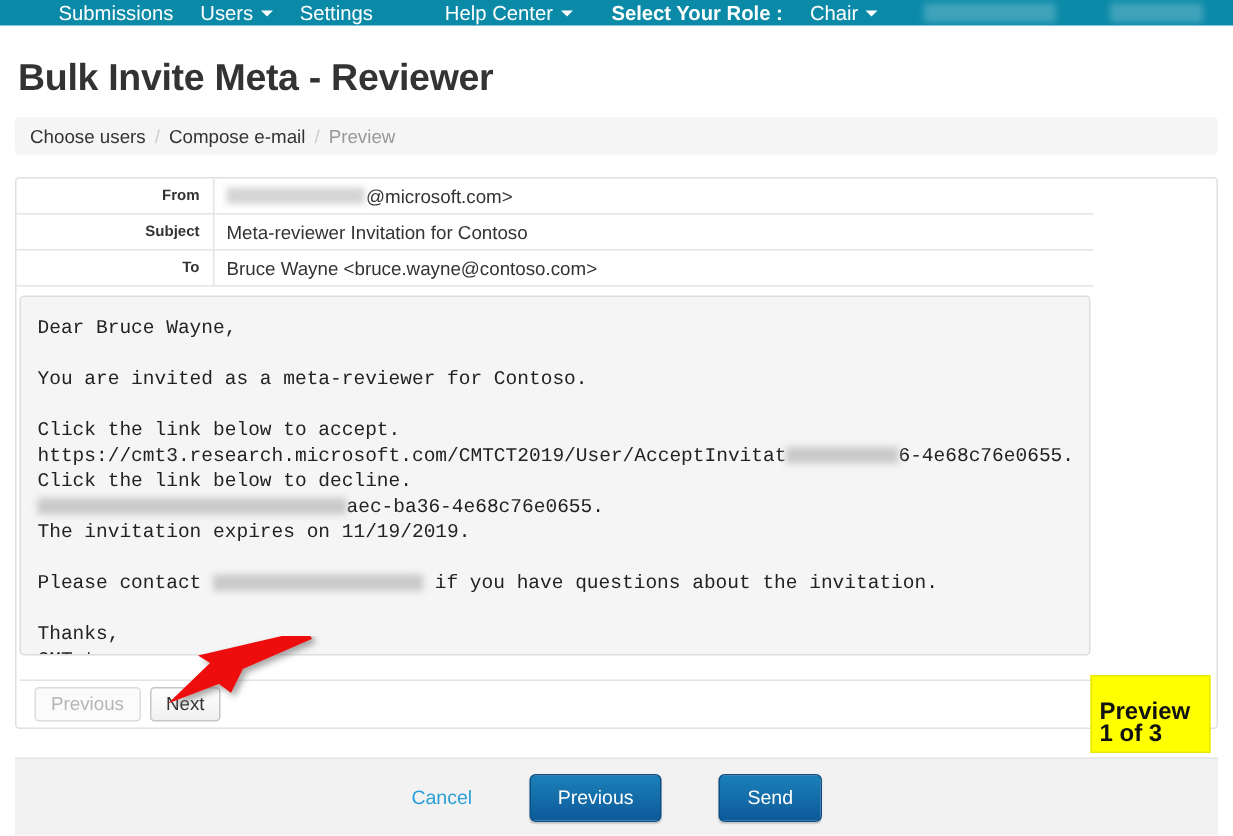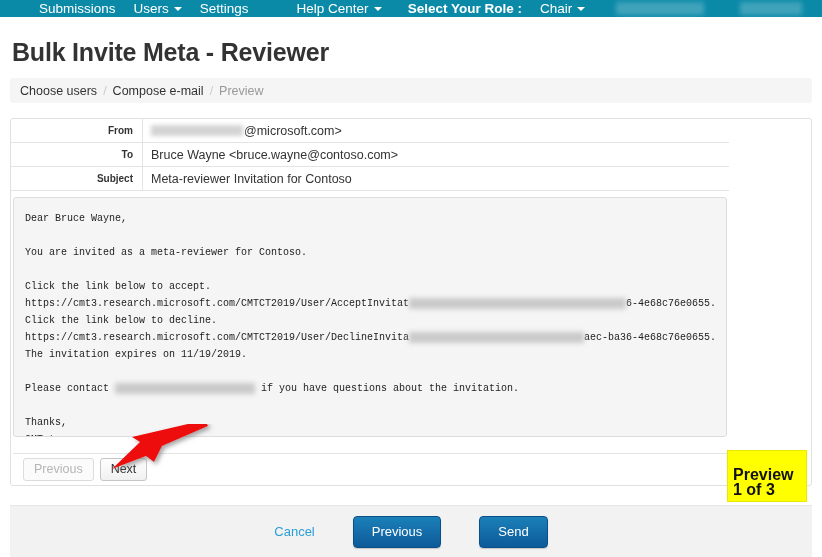--- a/index.html
+++ b/index.html
@@ -126,21 +126,21 @@
     top: 78px; left: 2px;
     width: 714px; height: 240px;
     background: #f5f5f5;
     border: 1px solid #dddddd;
     border-radius: 3px;
     padding: 12px 10px 10px 11px;
     overflow: hidden;
   }
   .body-line {
     font-family: "Liberation Mono", monospace;
-    font-size: 10px;
+    font-size: 13px;
     line-height: 17px;
     color: #222222;
     white-space: pre;
     height: 17px;
     display: flex;
     align-items: center;
   }
   .body-line.blank { color: transparent; }
   .rd {
     display: inline-block;
@@ -290,43 +290,42 @@
 
   <div class="field-row">
     <div class="field-label">From</div>
     <div class="field-value">
       <span class="redact-inline redact-from"></span>
       <span>@microsoft.com&gt;</span>
     </div>
   </div>
 
   <div class="field-row">
+    <div class="field-label">Subject</div>
+    <div class="field-value">Meta-reviewer Invitation for Contoso</div>
+  </div>
+
+  <div class="field-row">
     <div class="field-label">To</div>
     <div class="field-value">Bruce Wayne &lt;bruce.wayne@contoso.com&gt;</div>
-  </div>
-
-  <div class="field-row">
-    <div class="field-label">Subject</div>
-    <div class="field-value">Meta-reviewer Invitation for Contoso</div>
   </div>
 
   <div class="body-box">
     <div class="body-line">Dear Bruce Wayne,</div>
     <div class="body-line blank">&nbsp;</div>
     <div class="body-line">You are invited as a meta-reviewer for Contoso.</div>
     <div class="body-line blank">&nbsp;</div>
     <div class="body-line">Click the link below to accept.</div>
     <div class="body-line">
       <span>https://cmt3.research.microsoft.com/CMTCT2019/User/AcceptInvitat</span>
       <span class="rd rd-accept"></span>
       <span>6-4e68c76e0655.</span>
     </div>
     <div class="body-line">Click the link below to decline.</div>
     <div class="body-line">
-      <span>https://cmt3.research.microsoft.com/CMTCT2019/User/DeclineInvita</span>
       <span class="rd rd-decline"></span>
       <span>aec-ba36-4e68c76e0655.</span>
     </div>
     <div class="body-line">The invitation expires on 11/19/2019.</div>
     <div class="body-line blank">&nbsp;</div>
     <div class="body-line">
       <span>Please contact </span>
       <span class="rd rd-contact"></span>
       <span> if you have questions about the invitation.</span>
     </div>

